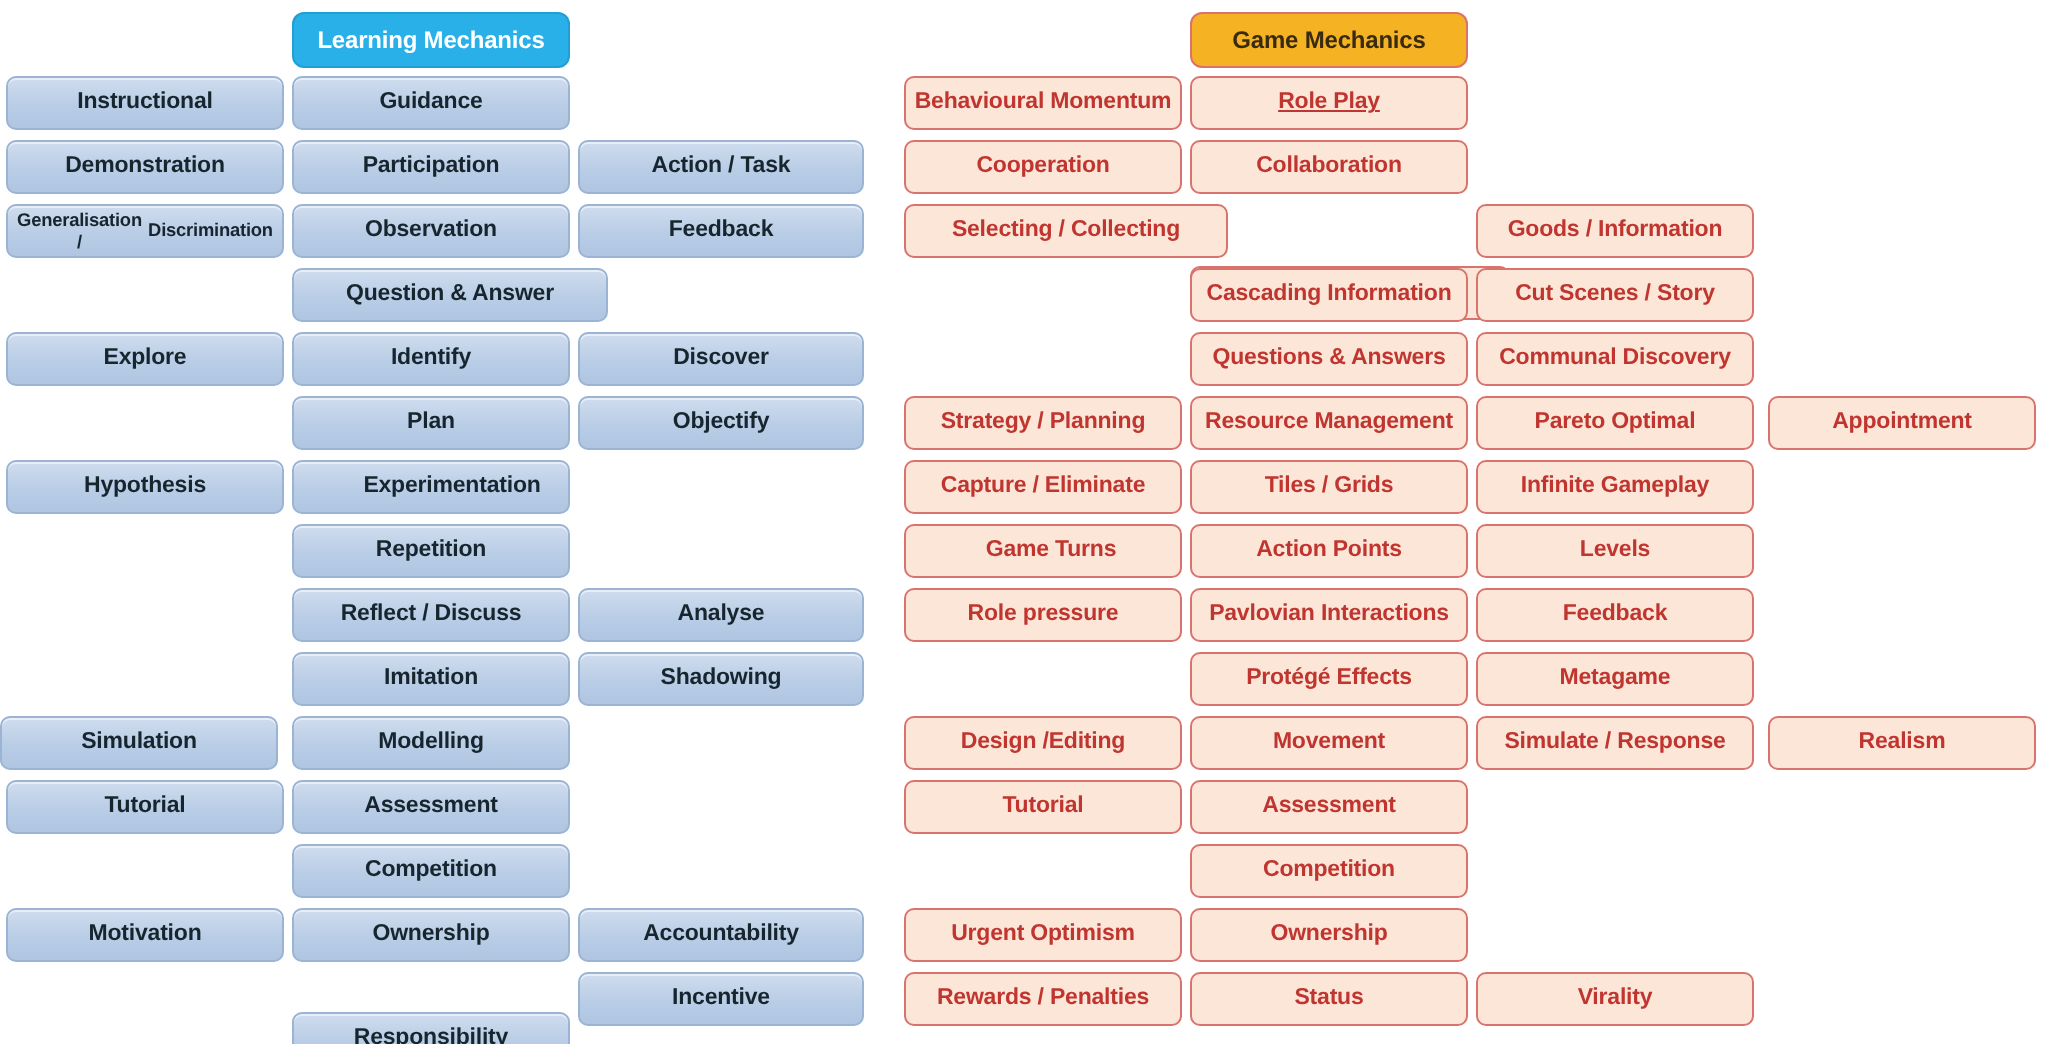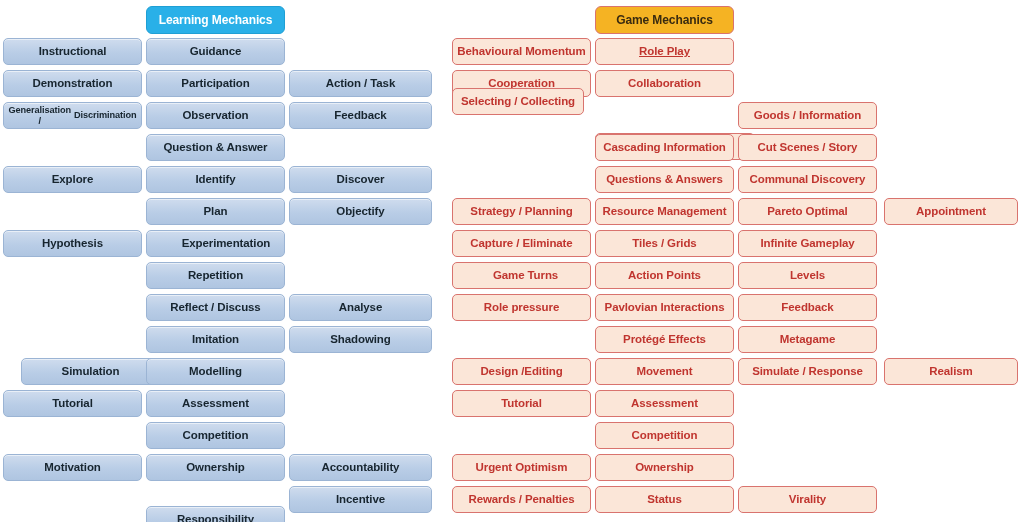--- a/index.html
+++ b/index.html
@@ -83,48 +83,48 @@
     <div class="cell lm" style="left: 146px; top: 38px; width: 139px; height: 27px;">Guidance</div>
     <div class="cell lm" style="left: 3px; top: 70px; width: 139px; height: 27px;">Demonstration</div>
     <div class="cell lm" style="left: 146px; top: 70px; width: 139px; height: 27px;">Participation</div>
     <div class="cell lm" style="left: 289px; top: 70px; width: 143px; height: 27px;">Action / Task</div>
     <div class="cell lm two-line" style="left: 3px; top: 102px; width: 139px; height: 27px;">
       <span>Generalisation /</span>
       <span>Discrimination</span>
     </div>
     <div class="cell lm" style="left: 146px; top: 102px; width: 139px; height: 27px;">Observation</div>
     <div class="cell lm" style="left: 289px; top: 102px; width: 143px; height: 27px;">Feedback</div>
-    <div class="cell lm" style="left: 146px; top: 134px; width: 139px; height: 27px;">Question &amp; Answer</div>
+    <div class="cell lm" style="left: 146px; top: 134px; width: 158px; height: 27px;">Question &amp; Answer</div>
     <div class="cell lm" style="left: 3px; top: 166px; width: 139px; height: 27px;">Explore</div>
     <div class="cell lm" style="left: 146px; top: 166px; width: 139px; height: 27px;">Identify</div>
     <div class="cell lm" style="left: 289px; top: 166px; width: 143px; height: 27px;">Discover</div>
     <div class="cell lm" style="left: 146px; top: 198px; width: 139px; height: 27px;">Plan</div>
     <div class="cell lm" style="left: 289px; top: 198px; width: 143px; height: 27px;">Objectify</div>
     <div class="cell lm" style="left: 3px; top: 230px; width: 139px; height: 27px;">Hypothesis</div>
     <div class="cell lm" style="left: 146px; top: 230px; width: 139px; height: 27px; padding-left: 24px;">Experimentation</div>
     <div class="cell lm" style="left: 146px; top: 262px; width: 139px; height: 27px;">Repetition</div>
     <div class="cell lm" style="left: 146px; top: 294px; width: 139px; height: 27px;">Reflect / Discuss</div>
     <div class="cell lm" style="left: 289px; top: 294px; width: 143px; height: 27px;">Analyse</div>
     <div class="cell lm" style="left: 146px; top: 326px; width: 139px; height: 27px;">Imitation</div>
     <div class="cell lm" style="left: 289px; top: 326px; width: 143px; height: 27px;">Shadowing</div>
-    <div class="cell lm" style="left: 21px; top: 358px; width: 139px; height: 27px;">Simulation</div>
+    <div class="cell lm" style="left: 0; top: 358px; width: 139px; height: 27px;">Simulation</div>
     <div class="cell lm" style="left: 146px; top: 358px; width: 139px; height: 27px;">Modelling</div>
     <div class="cell lm" style="left: 3px; top: 390px; width: 139px; height: 27px;">Tutorial</div>
     <div class="cell lm" style="left: 146px; top: 390px; width: 139px; height: 27px;">Assessment</div>
     <div class="cell lm" style="left: 146px; top: 422px; width: 139px; height: 27px;">Competition</div>
     <div class="cell lm" style="left: 3px; top: 454px; width: 139px; height: 27px;">Motivation</div>
     <div class="cell lm" style="left: 146px; top: 454px; width: 139px; height: 27px;">Ownership</div>
     <div class="cell lm" style="left: 289px; top: 454px; width: 143px; height: 27px;">Accountability</div>
     <div class="cell lm" style="left: 146px; top: 486px; width: 139px; height: 27px; margin-top: 20px;">Responsibility</div>
     <div class="cell lm" style="left: 289px; top: 486px; width: 143px; height: 27px;">Incentive</div>
     <div class="cell gm" style="left: 452px; top: 38px; width: 139px; height: 27px;">Behavioural Momentum</div>
     <div class="cell gm" style="left: 595px; top: 38px; width: 139px; height: 27px; text-decoration: underline;">Role Play</div>
     <div class="cell gm" style="left: 452px; top: 70px; width: 139px; height: 27px;">Cooperation</div>
     <div class="cell gm" style="left: 595px; top: 70px; width: 139px; height: 27px;">Collaboration</div>
-    <div class="cell gm" style="left: 452px; top: 88px; width: 132px; height: 27px;">Selecting / Collecting</div>
+    <div class="cell gm" style="left: 452px; top: 102px; width: 162px; height: 27px;">Selecting / Collecting</div>
     <div class="cell gm" style="left: 595px; top: 102px; width: 160px; height: 27px; margin-top: 31px;">Tokens</div>
     <div class="cell gm" style="left: 738px; top: 102px; width: 139px; height: 27px;">Goods / Information</div>
     <div class="cell gm" style="left: 595px; top: 134px; width: 139px; height: 27px;">Cascading Information</div>
     <div class="cell gm" style="left: 738px; top: 134px; width: 139px; height: 27px;">Cut Scenes / Story</div>
     <div class="cell gm" style="left: 595px; top: 166px; width: 139px; height: 27px;">Questions &amp; Answers</div>
     <div class="cell gm" style="left: 738px; top: 166px; width: 139px; height: 27px;">Communal Discovery</div>
     <div class="cell gm" style="left: 452px; top: 198px; width: 139px; height: 27px;">Strategy / Planning</div>
     <div class="cell gm" style="left: 595px; top: 198px; width: 139px; height: 27px;">Resource Management</div>
     <div class="cell gm" style="left: 738px; top: 198px; width: 139px; height: 27px;">Pareto Optimal</div>
     <div class="cell gm" style="left: 884px; top: 198px; width: 134px; height: 27px;">Appointment</div>

